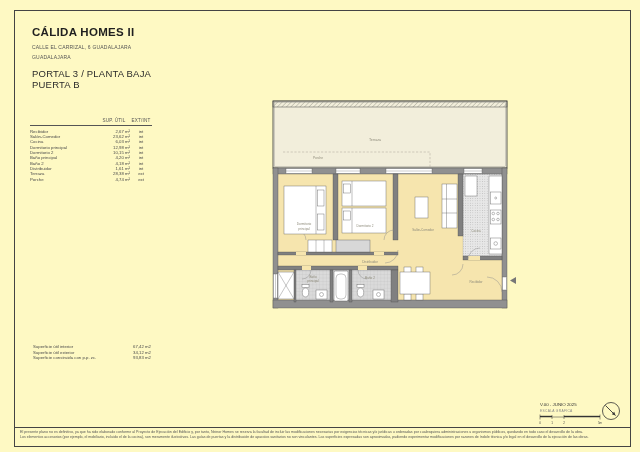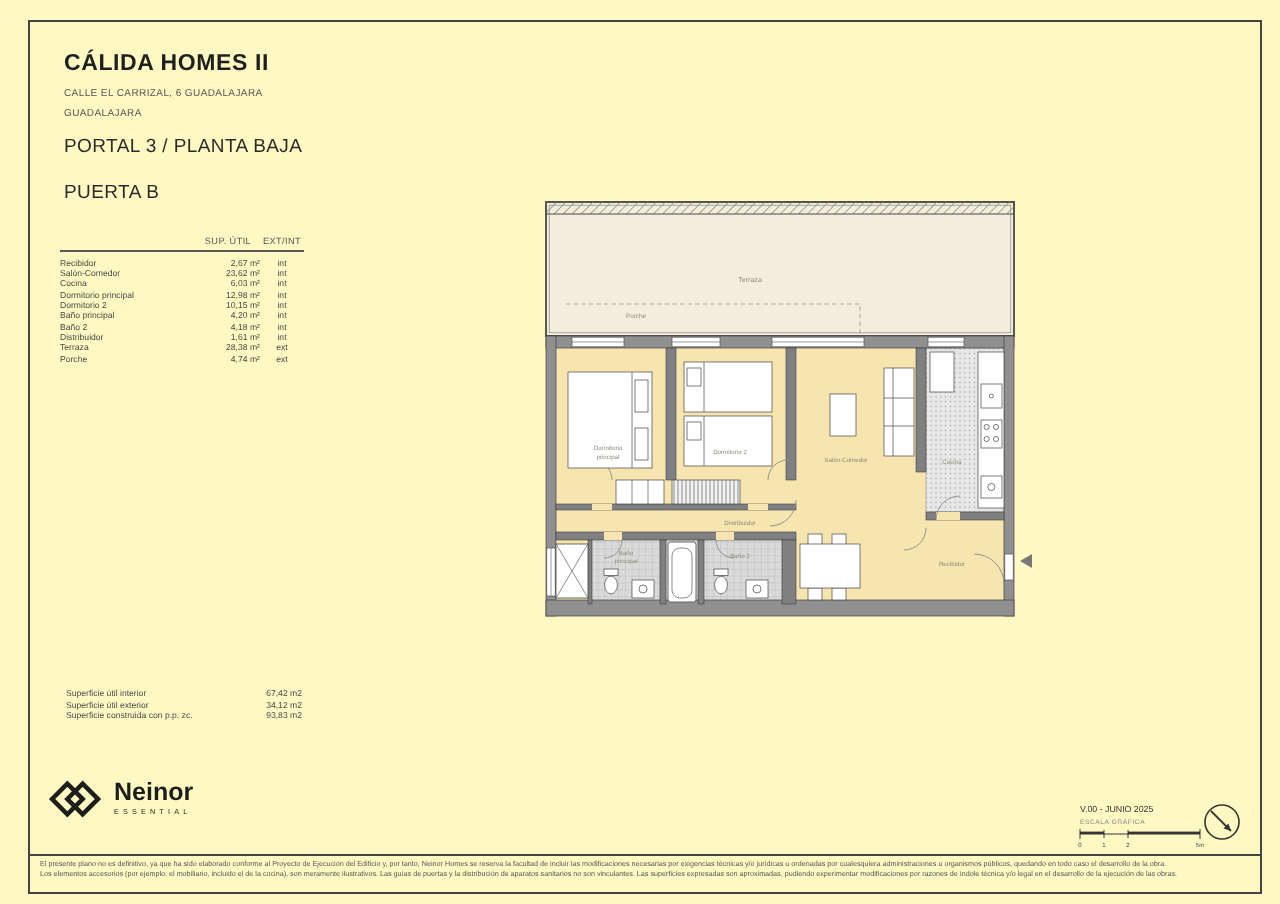--- a/index.html
+++ b/index.html
@@ -7,21 +7,21 @@
         font-family:"Liberation Sans","DejaVu Sans",sans-serif;color:#333;}
   .frame{position:absolute;left:14px;top:10px;width:615px;height:435px;border:1px solid #444;}
   .divider{position:absolute;left:14px;top:427px;width:616px;border-top:1px solid #444;}
 
   
   .hdr{position:absolute;left:32px;top:26px;}
   .hdr .title{font-size:11.5px;font-weight:bold;color:#1f1f1f;letter-spacing:.3px;}
   .hdr .addr{font-size:5px;color:#555;margin-top:6px;letter-spacing:.2px;}
   .hdr .city{font-size:5px;color:#555;margin-top:4px;letter-spacing:.2px;}
   .hdr .portal{font-size:9.5px;color:#2a2a2a;margin-top:8px;letter-spacing:.2px;}
-  .hdr .puerta{font-size:9.5px;color:#2a2a2a;margin-top:12px;letter-spacing:.2px;}
+  .hdr .puerta{font-size:9.5px;color:#2a2a2a;margin-top:0;letter-spacing:.2px;}
 
   
   .tbl{position:absolute;left:30px;top:118px;width:122px;font-size:4.3px;color:#4a4a4a;}
   .tbl .thead{display:grid;grid-template-columns:68px 32px 22px;padding-bottom:2px;
               border-bottom:1px solid #555;color:#555;font-size:4.6px;letter-spacing:.2px;}
   .tbl .thead .c2{text-align:center;}
   .tbl .thead .c3{text-align:center;}
   .trow{display:grid;grid-template-columns:68px 32px 22px;line-height:5.35px;}
   .trow .c2{text-align:right;}
   .trow .c3{text-align:center;}
@@ -316,30 +316,20 @@
       <text x="165" y="137">Salón-Comedor</text>
       <text x="218" y="138">Cocina</text>
       <text x="112" y="168.5">Distribuidor</text>
       <text x="55" y="183.5">Baño</text>
       <text x="55" y="187.5">principal</text>
       <text x="112" y="185">Baño 2</text>
       <text x="218" y="189">Recibidor</text>
     </g>
   </svg>
 
-  <div class="logo">
-    <svg class="mark" viewBox="0 0 28 22">
-      <path d="M2,11 L10,3 L18,11 L10,19 Z" fill="none" stroke="#1d1d1b" stroke-width="2.4"></path>
-      <path d="M10,11 L18,3 L26,11 L18,19 Z" fill="none" stroke="#1d1d1b" stroke-width="2.4"></path>
-    </svg>
-    <div class="words">
-      <div class="brand">Neinor</div>
-      <div class="sub">ESSENTIAL</div>
-    </div>
-  </div>
 
   <div class="verblock">
     <div class="ver">V.00 - JUNIO 2025</div>
     <div class="esc">ESCALA GRÁFICA</div>
   </div>
   <svg class="scalebar" width="64" height="12" viewBox="0 0 64 12">
     <line x1="2" y1="4" x2="62" y2="4" stroke="#333" stroke-width="0.5"></line>
     <line x1="2" y1="1.5" x2="2" y2="6.5" stroke="#333" stroke-width="0.5"></line>
     <line x1="14" y1="2" x2="14" y2="6" stroke="#333" stroke-width="0.5"></line>
     <line x1="26" y1="2" x2="26" y2="6" stroke="#333" stroke-width="0.5"></line>

